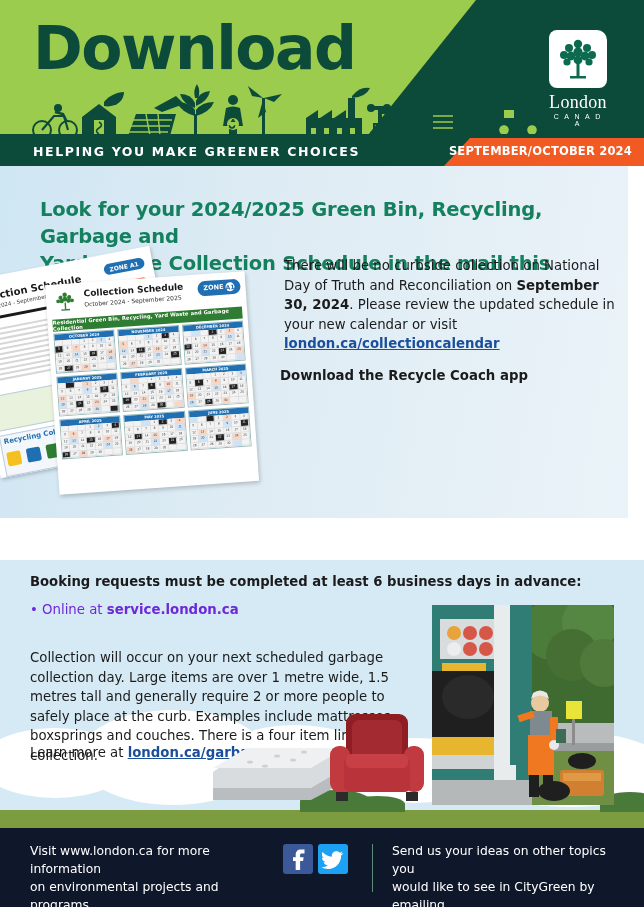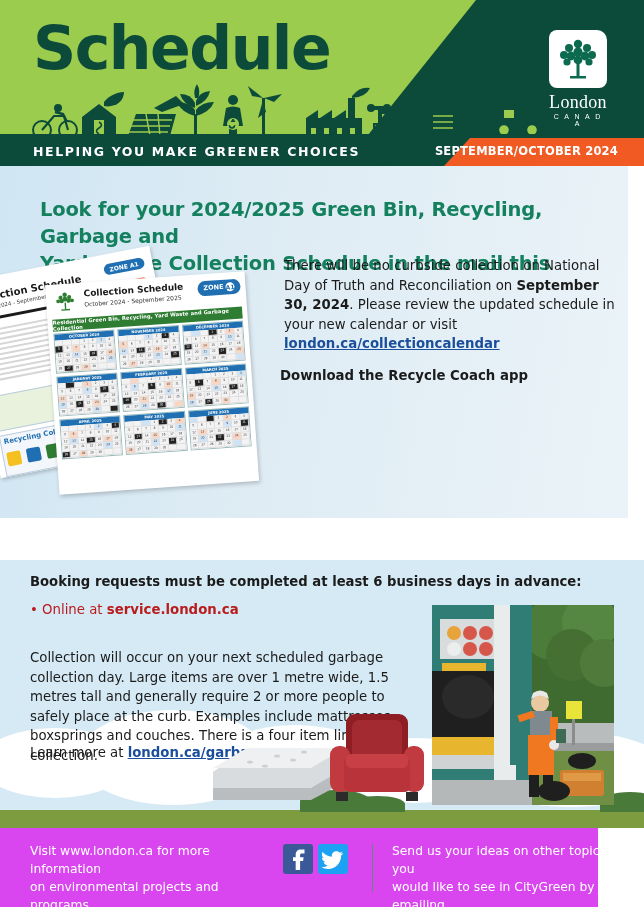--- a/index.html
+++ b/index.html
@@ -34,21 +34,21 @@
   .tagline{
     position:absolute;left:33px;top:144px;
     font-family:"DejaVu Sans", sans-serif;
     font-weight:bold;font-size:12.5px;letter-spacing:1.6px;color:#ffffff;
   }
   .issue-badge{
     position:absolute;right:0;top:138px;height:28px;width:200px;background:#f15a22;
     clip-path:polygon(13% 0, 100% 0, 100% 100%, 0% 100%);
   }
   .issue-text{
-    position:absolute;right:26px;top:144px;
+    position:absolute;right:12px;top:144px;
     font-family:"DejaVu Sans", sans-serif;
     font-weight:bold;font-size:11.5px;letter-spacing:.2px;color:#ffffff;
   }
 
   
   .sec-blue{
     position:absolute;left:0;top:166px;width:628px;height:352px;
     background:linear-gradient(100deg,#cfe6f3 0%, #dfecf4 45%, #eaf3f8 100%);
     overflow:hidden;
   }
@@ -129,60 +129,60 @@
   }
 
   
   .sec-blue2{
     position:absolute;left:0;top:560px;width:644px;height:268px;
     background:#d6eaf5;overflow:hidden;
   }
   .lead-bold{position:absolute;left:30px;top:14px;font-family:"DejaVu Sans",sans-serif;
     font-weight:bold;font-size:13.2px;color:#1b1b1b;}
   .bullets{position:absolute;left:30px;top:38px;}
-  .bullets div{font-family:"DejaVu Sans",sans-serif;font-size:13.3px;line-height:24px;color:#b91c1c;}
+  .bullets div{font-family:"DejaVu Sans",sans-serif;font-size:13.3px;line-height:24px;color:#6d28d9;}
   .bullets b{font-weight:bold;}
   .para2{position:absolute;left:30px;top:88px;width:390px;font-family:"DejaVu Sans",sans-serif;
     font-size:13.3px;line-height:19.5px;color:#1b1b1b;}
   .learn{position:absolute;left:30px;top:185px;font-family:"DejaVu Sans",sans-serif;
     font-size:13.3px;color:#1b1b1b;}
 
   
   .photo{position:absolute;left:432px;top:45px;width:182px;height:200px;background:#6fa8c8;overflow:hidden;}
 
   
   .cloud{position:absolute;background:#fff;border-radius:50%;}
   .grass{position:absolute;left:0;bottom:0;width:644px;height:18px;background:#7d9b3f;}
   .bush{position:absolute;background:#4a7a3a;border-radius:50% 50% 0 0;}
 
   
   .mattress{position:absolute;}
   .chair{position:absolute;}
 
   
-  .footer{position:absolute;left:0;top:828px;width:598px;height:79px;background:#d946ef;}
+  .footer{position:absolute;left:0;top:828px;width:644px;height:79px;background:#0f172a;}
   .f-left{position:absolute;left:30px;top:14px;width:250px;
     font-family:"DejaVu Sans",sans-serif;font-size:12.3px;line-height:18px;color:#fff;}
   .f-div{position:absolute;left:372px;top:16px;width:1px;height:48px;background:#5e8a7c;}
   .f-right{position:absolute;left:392px;top:14px;width:240px;
     font-family:"DejaVu Sans",sans-serif;font-size:12.3px;line-height:18px;color:#fff;}
   .soc{position:absolute;top:16px;width:30px;height:30px;border-radius:3px;}
   .soc-fb{left:283px;background:#3b5998;}
   .soc-tw{left:318px;background:#1da1f2;}
 </style>
 </head>
 <body>
 
 <div class="page">
 
   <div class="header">
     <div class="header-bg-light"></div>
     <div class="header-dark-wedge"></div>
 
-    <div class="logo-title">Schedule</div>
+    <div class="logo-title">Download</div>
 
     <svg class="silhouette" viewBox="0 0 644 56">
       <g fill="#0c4a3a">
 
         <g>
           <circle cx="42" cy="46" r="9" fill="none" stroke="#0c4a3a" stroke-width="2"></circle>
           <circle cx="68" cy="46" r="9" fill="none" stroke="#0c4a3a" stroke-width="2"></circle>
           <path d="M42 46 L54 32 L64 32 L68 46" stroke="#0c4a3a" stroke-width="2.2" fill="none"></path>
           <circle cx="58" cy="24" r="4"></circle>
           <path d="M55 28 L63 30 L67 38" stroke="#0c4a3a" stroke-width="2.5" fill="none"></path>

